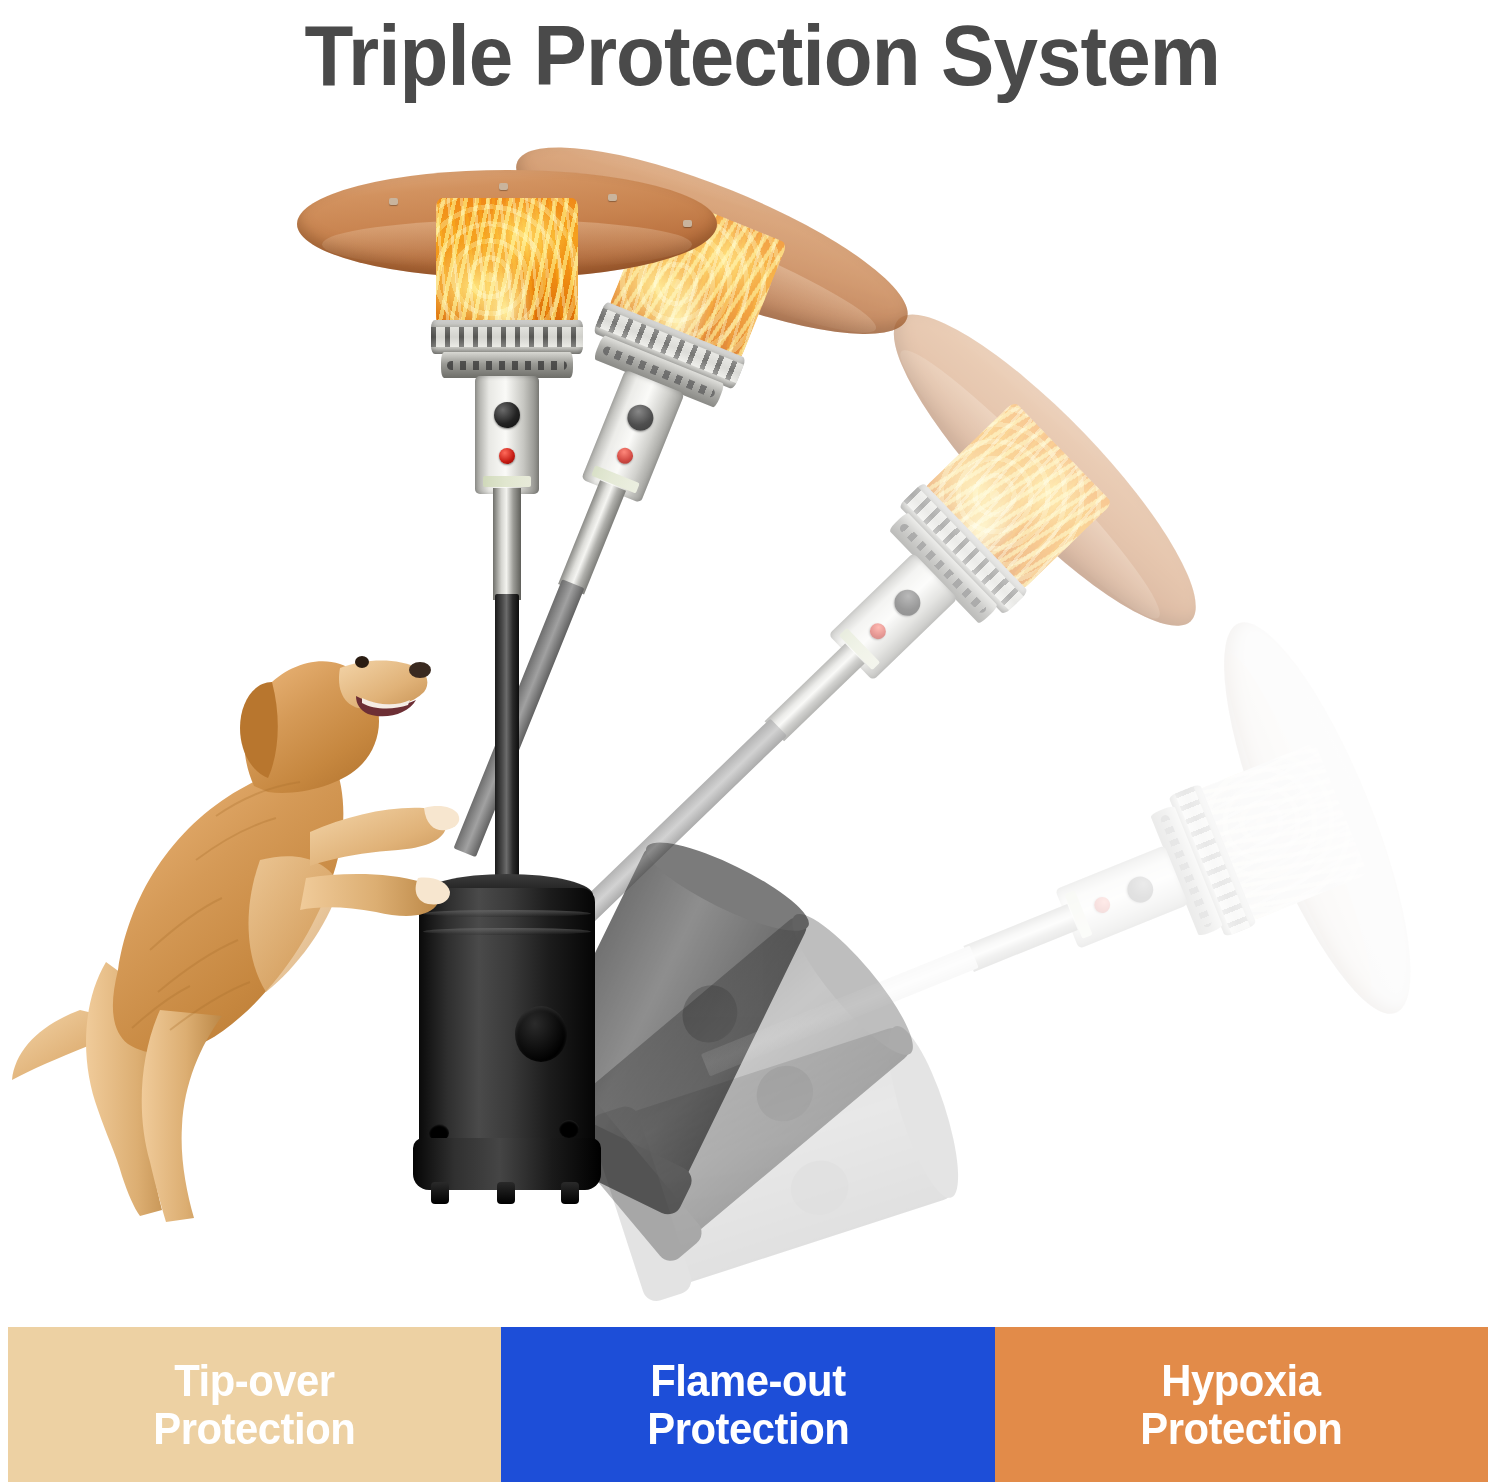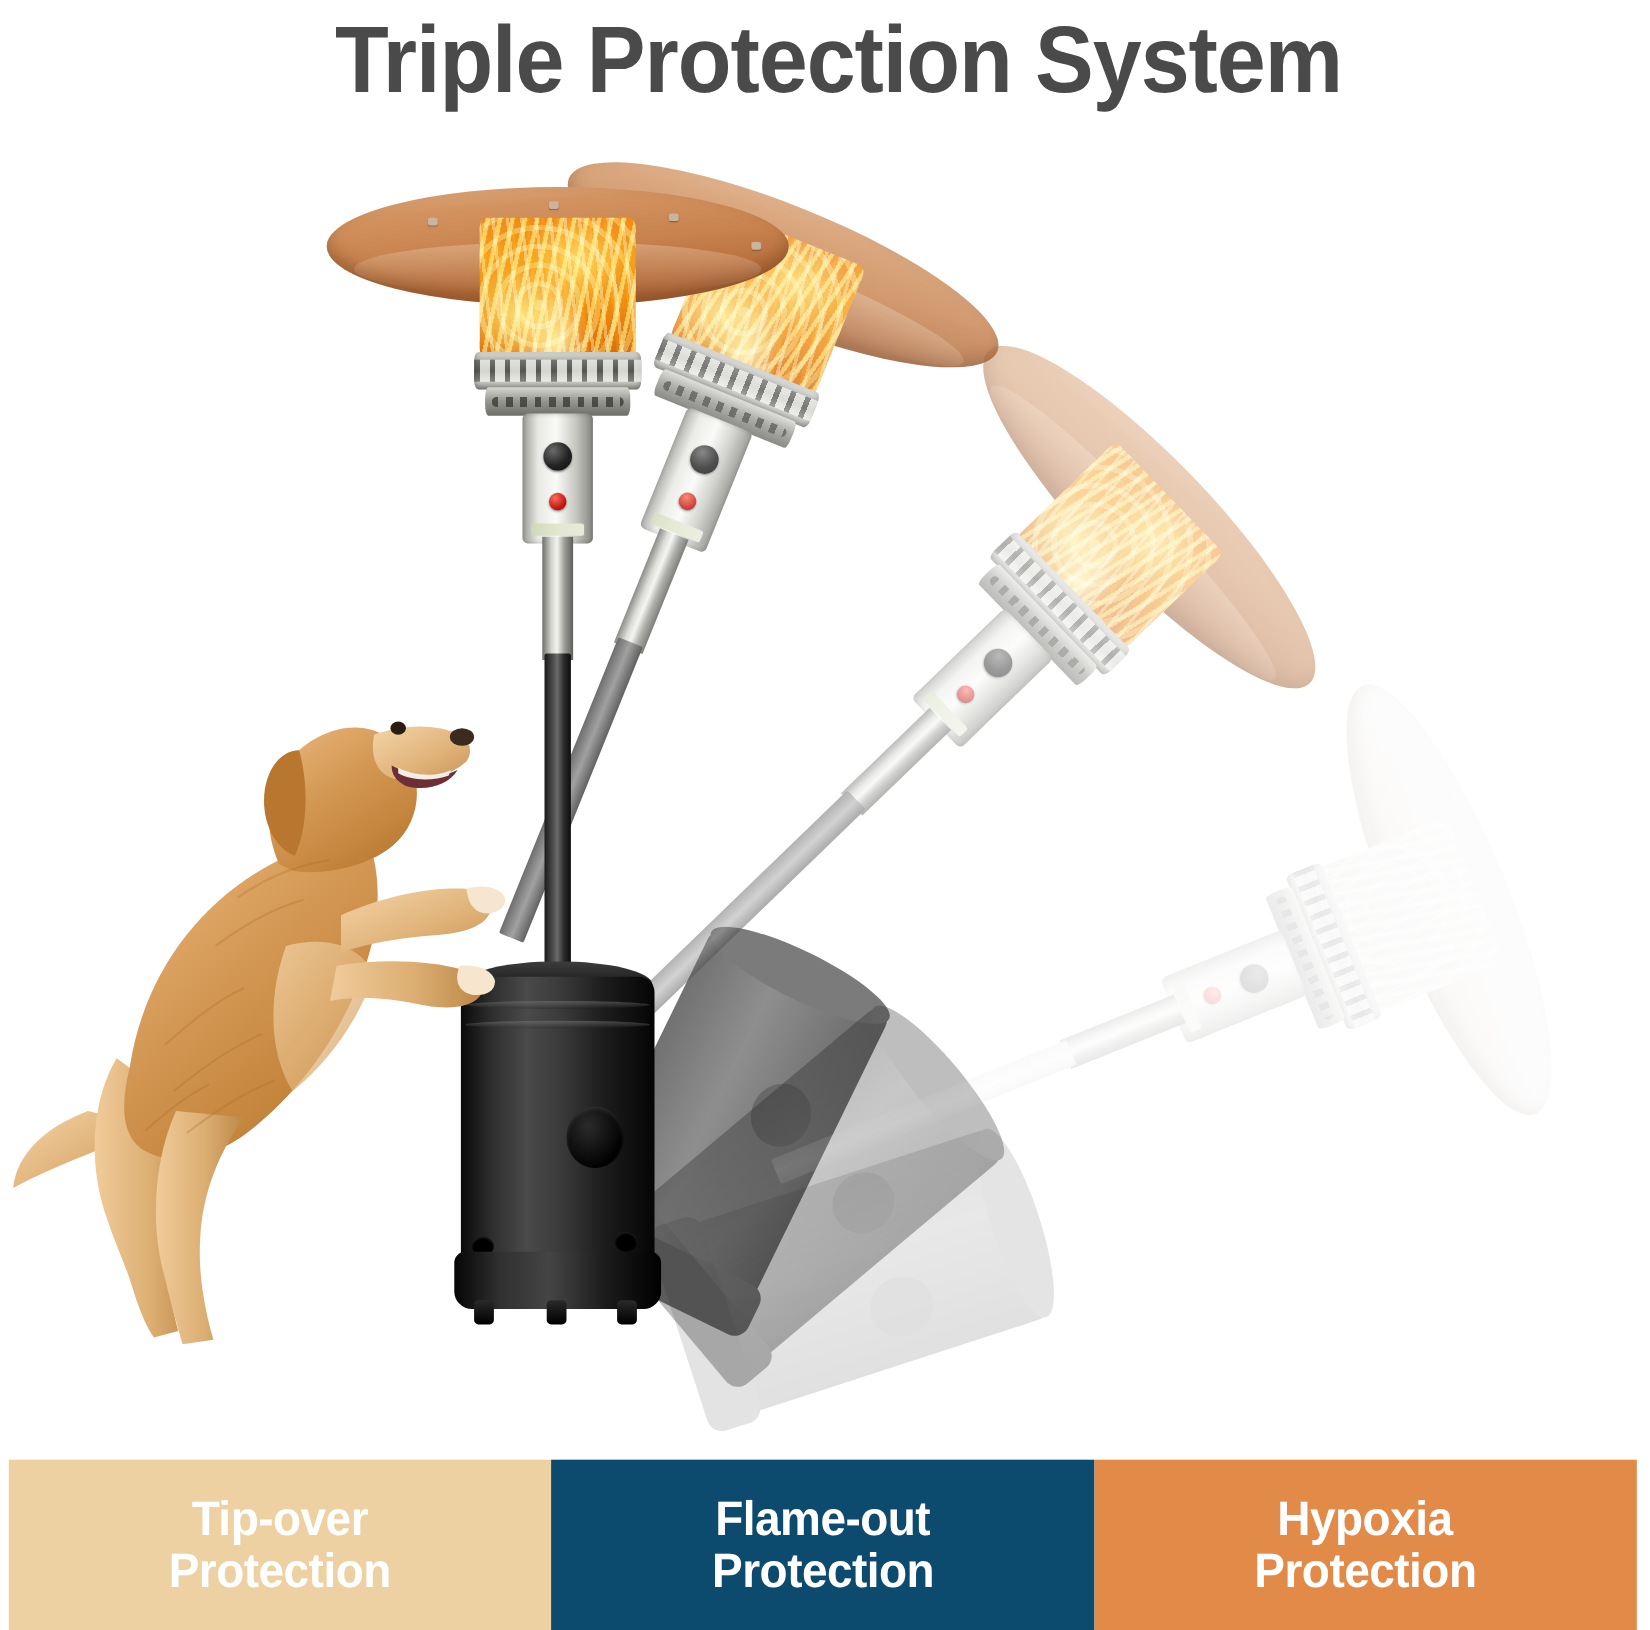--- a/index.html
+++ b/index.html
@@ -520,21 +520,21 @@
 
 </div>
 
 <div class="banners">
 
   <div class="banner" style="background:#edd1a3">
     <div class="banner-line">Tip-over</div>
     <div class="banner-line">Protection</div>
   </div>
 
-  <div class="banner" style="background:#0c4a6e">
+  <div class="banner" style="background:#1d4ed8">
     <div class="banner-line">Flame-out</div>
     <div class="banner-line">Protection</div>
   </div>
 
   <div class="banner" style="background:#e28b49">
     <div class="banner-line">Hypoxia</div>
     <div class="banner-line">Protection</div>
   </div>
 
 </div>

